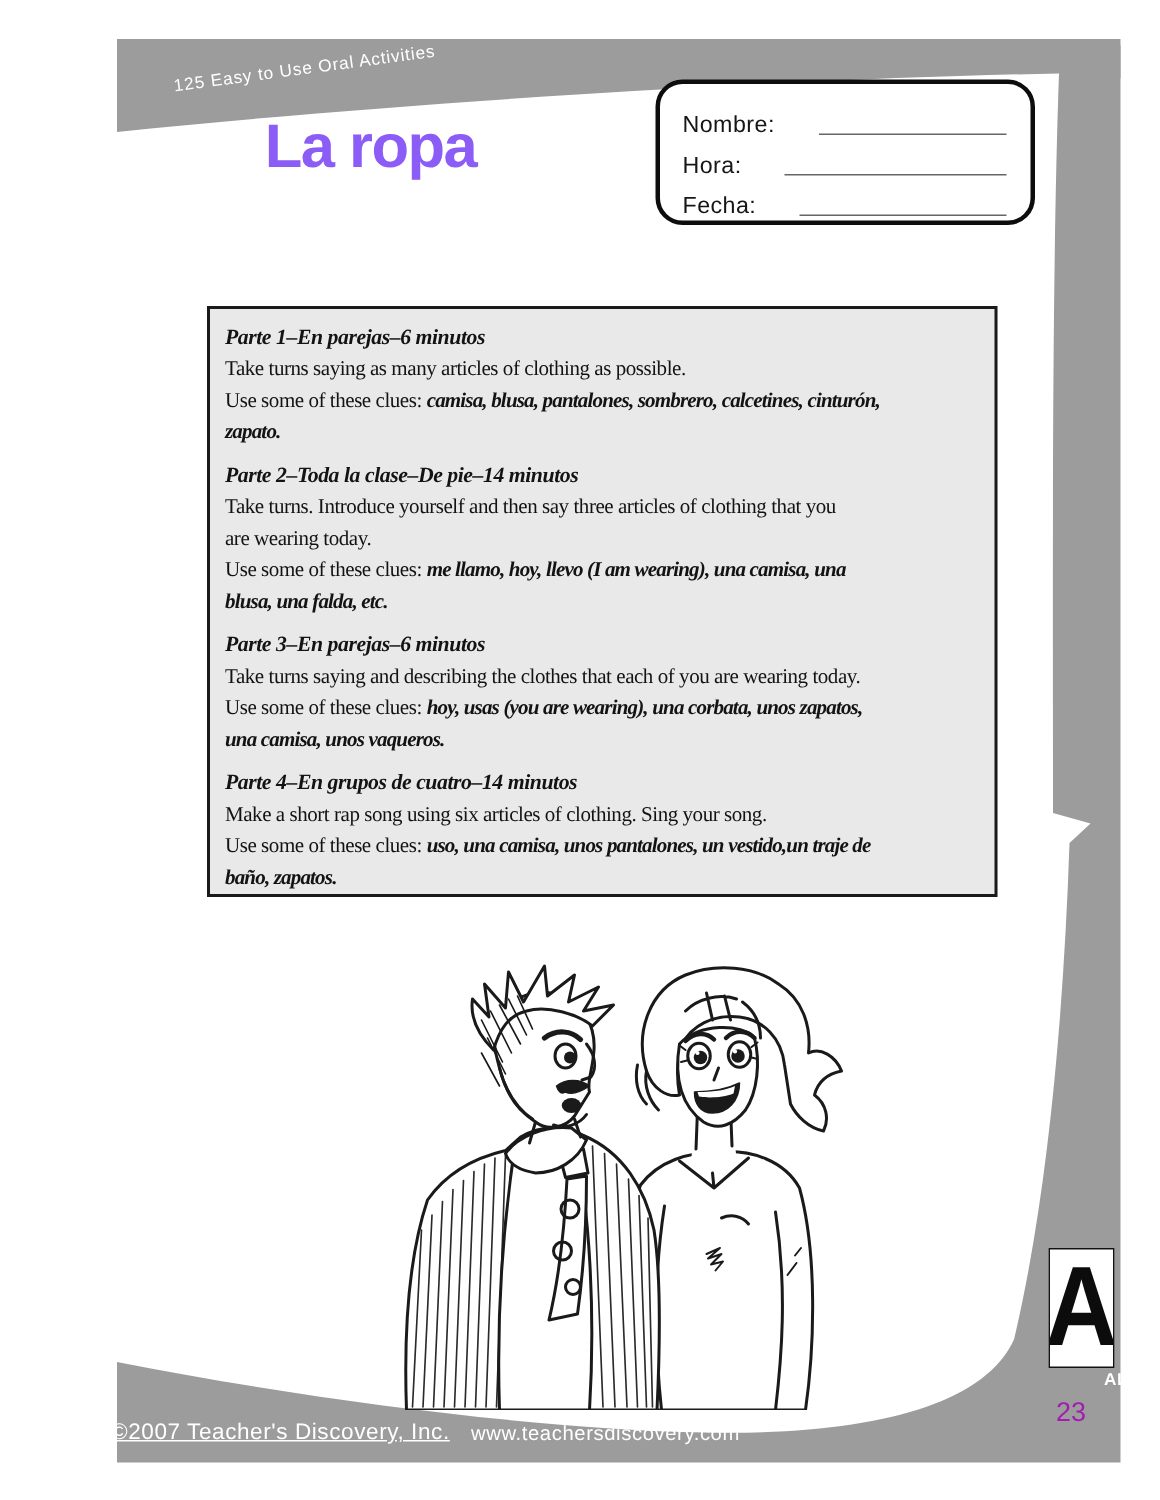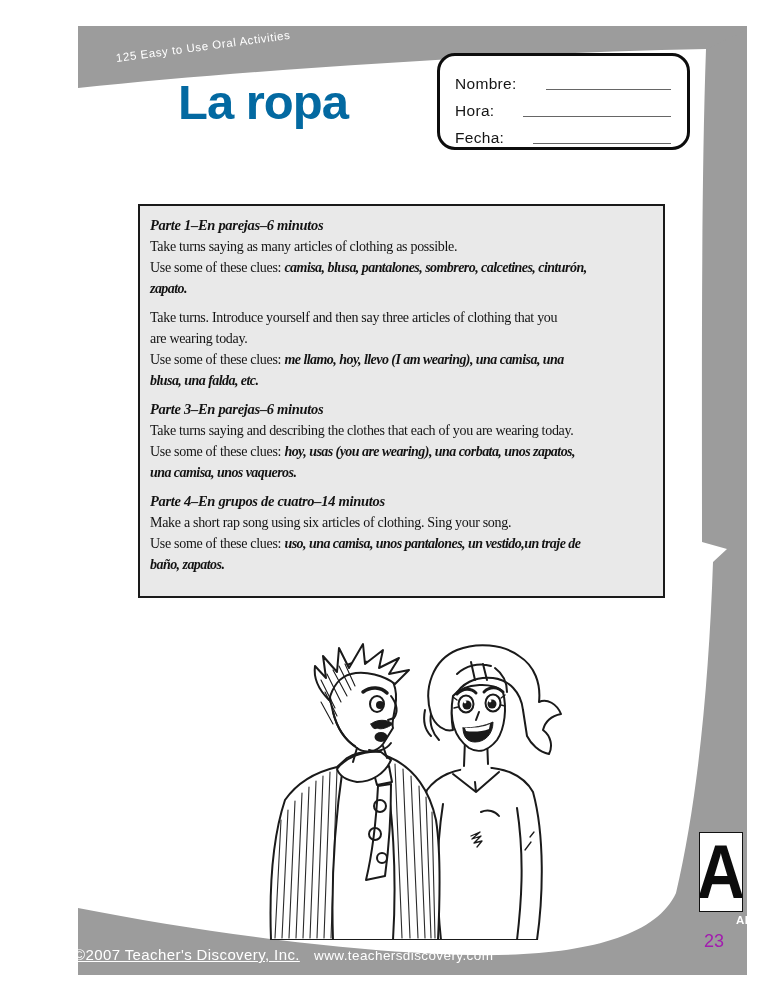--- a/index.html
+++ b/index.html
@@ -3,22 +3,22 @@
 <meta charset="utf-8">
 <style>
   html,body{margin:0;padding:0;background:#fff;}
   .page{position:relative;width:773px;height:1000px;background:#fff;overflow:hidden;
         font-family:"Liberation Sans",sans-serif;color:#111;}
   .bg-svg{position:absolute;left:0;top:0;}
 
   .series-title{position:absolute;left:116px;top:52px;color:#fff;font-size:11.5px;
        letter-spacing:.6px;white-space:nowrap;transform:rotate(-7.6deg);transform-origin:left center;}
 
-  .page-title{position:absolute;left:113px;top:74px;width:300px;text-align:center;
-       font-size:49px;font-weight:900;letter-spacing:-1px;color:#0369a1;}
+  .page-title{position:absolute;left:97px;top:74px;width:300px;text-align:center;
+       font-size:41px;font-weight:900;letter-spacing:-1px;color:#8b5cf6;}
 
   .name-box{position:absolute;left:437px;top:53px;width:253px;height:97px;box-sizing:border-box;
        border:3.5px solid #0d0d0d;border-radius:18px;padding:10px 12px 0 15px;background:#fff;}
   .nb-row{display:flex;align-items:flex-end;height:27px;gap:22px;}
   .nb-label{font-size:15.5px;letter-spacing:.3px;color:#161616;}
   .nb-line{flex:1;border-bottom:1.6px solid #666;margin:0 4px 3px 7px;height:18px;}
 
   .panel{position:absolute;left:138px;top:204px;width:527px;height:394px;box-sizing:border-box;
        background:#e9e9e9;border:2px solid #1a1a1a;padding:9px 5px 0 10px;
        font-family:"Liberation Serif",serif;font-size:14px;line-height:21px;
@@ -75,20 +75,21 @@
   <div class="panel">
 
     <div class="sec">
       <p class="sec-heading">Parte 1–En parejas–6 minutos</p>
       <p class="sec-body">Take turns saying as many articles of clothing as possible.</p>
       <p class="clue"><span>Use some of these clues: </span><span class="clues">camisa, blusa, pantalones, sombrero, calcetines, cinturón,
 zapato.</span></p>
     </div>
 
     <div class="sec">
+      <p class="sec-heading">Parte 2–Toda la clase–De pie–14 minutos</p>
       <p class="sec-body">Take turns. Introduce yourself and then say three articles of clothing that you
 are wearing today.</p>
       <p class="clue"><span>Use some of these clues: </span><span class="clues">me llamo, hoy, llevo (I am wearing), una camisa, una
 blusa, una falda, etc.</span></p>
     </div>
 
     <div class="sec">
       <p class="sec-heading">Parte 3–En parejas–6 minutos</p>
       <p class="sec-body">Take turns saying and describing the clothes that each of you are wearing today.</p>
       <p class="clue"><span>Use some of these clues: </span><span class="clues">hoy, usas (you are wearing), una corbata, unos zapatos,

